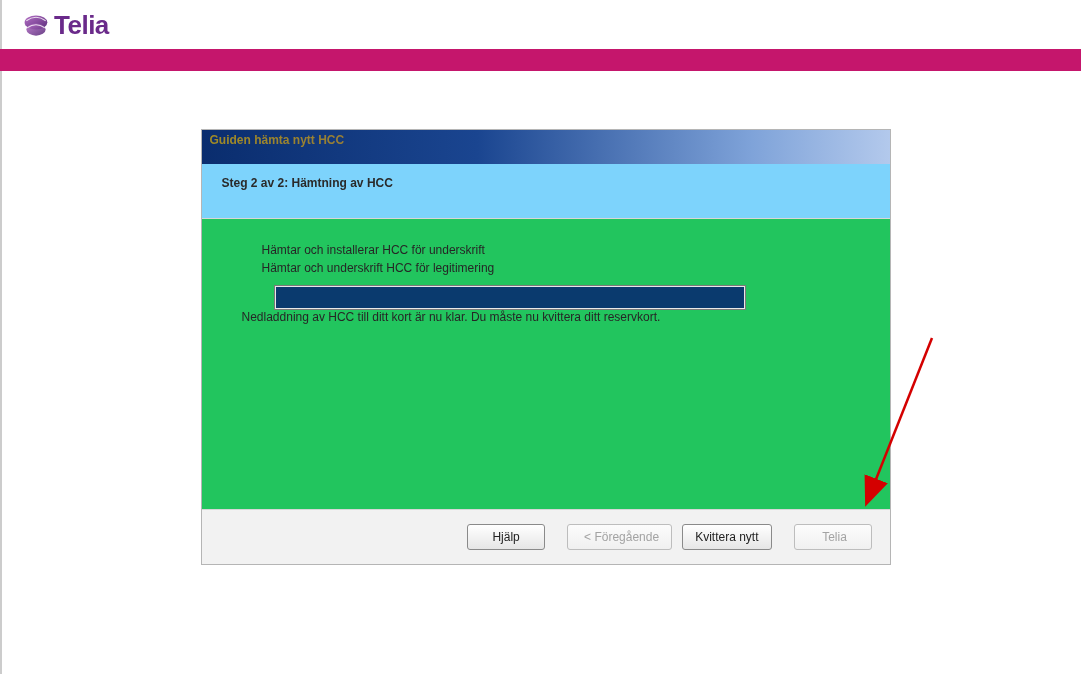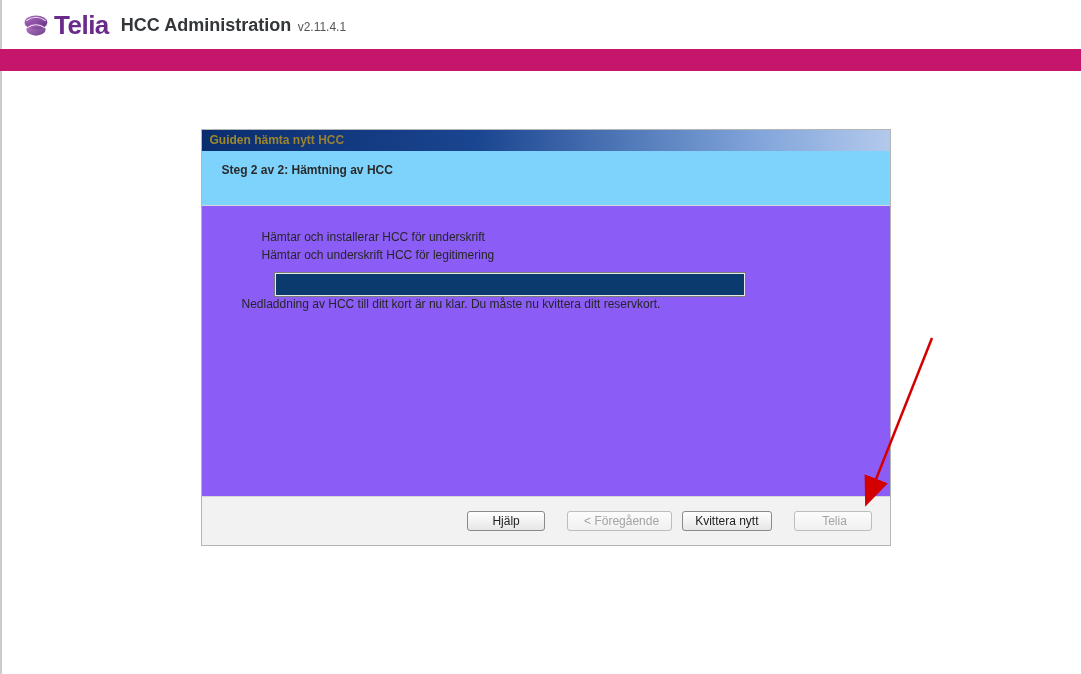--- a/index.html
+++ b/index.html
@@ -54,21 +54,21 @@
       margin: 0 -8px 0 -10px;
       width: calc(100% + 20px);
     }
     .wizard-panel {
       width: 690px;
       margin: 58px auto 0 auto;
       border: 1px solid #b5b5b5;
       background: #ffffff;
     }
     .wizard-titlebar {
-      height: 21px;
+      height: 34px;
       background: linear-gradient(to right, #0a2d6e 0%, #1a4590 40%, #7fa3d9 80%, #b3c9ec 100%);
       color: #3a4a1a;
       font-size: 12px;
       font-weight: bold;
       padding: 3px 8px;
       mix-blend-mode: normal;
       position: relative;
     }
     .wizard-titlebar span {
       color: #aab84a;
@@ -84,21 +84,21 @@
       background: #7dd3fc;
       padding: 12px 20px 28px 20px;
       border-bottom: 1px solid #d7d7d7;
     }
     .step-title {
       font-size: 12px;
       font-weight: bold;
       color: #2a2a2a;
     }
     .wizard-body {
-      background: #8b5cf6;
+      background: #22c55e;
       padding: 24px 60px 10px 60px;
       min-height: 290px;
     }
     .status-text {
       font-size: 12px;
       color: #262626;
       margin-bottom: 4px;
     }
     .progress-bar-outer {
       margin-top: 10px;
@@ -123,21 +123,21 @@
       background: #f2f2f2;
       border-top: 1px solid #d7d7d7;
       padding: 14px 18px;
       display: flex;
       justify-content: flex-end;
       gap: 10px;
       align-items: center;
     }
     .btn {
       min-width: 78px;
-      height: 20px;
+      height: 26px;
       padding: 0 12px;
       font-size: 12px;
       font-family: inherit;
       background: linear-gradient(to bottom, #ffffff, #e6e6e6);
       border: 1px solid #8a8a8a;
       border-radius: 3px;
       cursor: pointer;
       color: #222222;
     }
     .btn.disabled {
@@ -168,24 +168,20 @@
             </linearGradient>
           </defs>
           <ellipse cx="16" cy="12" rx="13" ry="8" fill="url(#g1)"></ellipse>
           <ellipse cx="16" cy="20" rx="11" ry="7" fill="url(#g1)" opacity="0.9"></ellipse>
           <path d="M5 10 Q16 2 27 10" stroke="#ffffff" stroke-width="1.2" fill="none" opacity="0.8"></path>
           <path d="M6 18 Q16 11 26 18" stroke="#ffffff" stroke-width="1.2" fill="none" opacity="0.8"></path>
         </svg>
       </span>
       <span class="telia-text">Telia</span>
     </div>
-    <div>
-      <span class="app-title">HCC Administration</span>
-      <span class="app-version">v2.11.4.1</span>
-    </div>
   </div>
 
   <div class="magenta-bar"></div>
 
   <div class="wizard-panel">
     <div class="wizard-titlebar">
       <span class="wizard-titlebar-text">Guiden hämta nytt HCC</span>
     </div>
     <div class="step-header">
       <div class="step-title">Steg 2 av 2: Hämtning av HCC</div>

